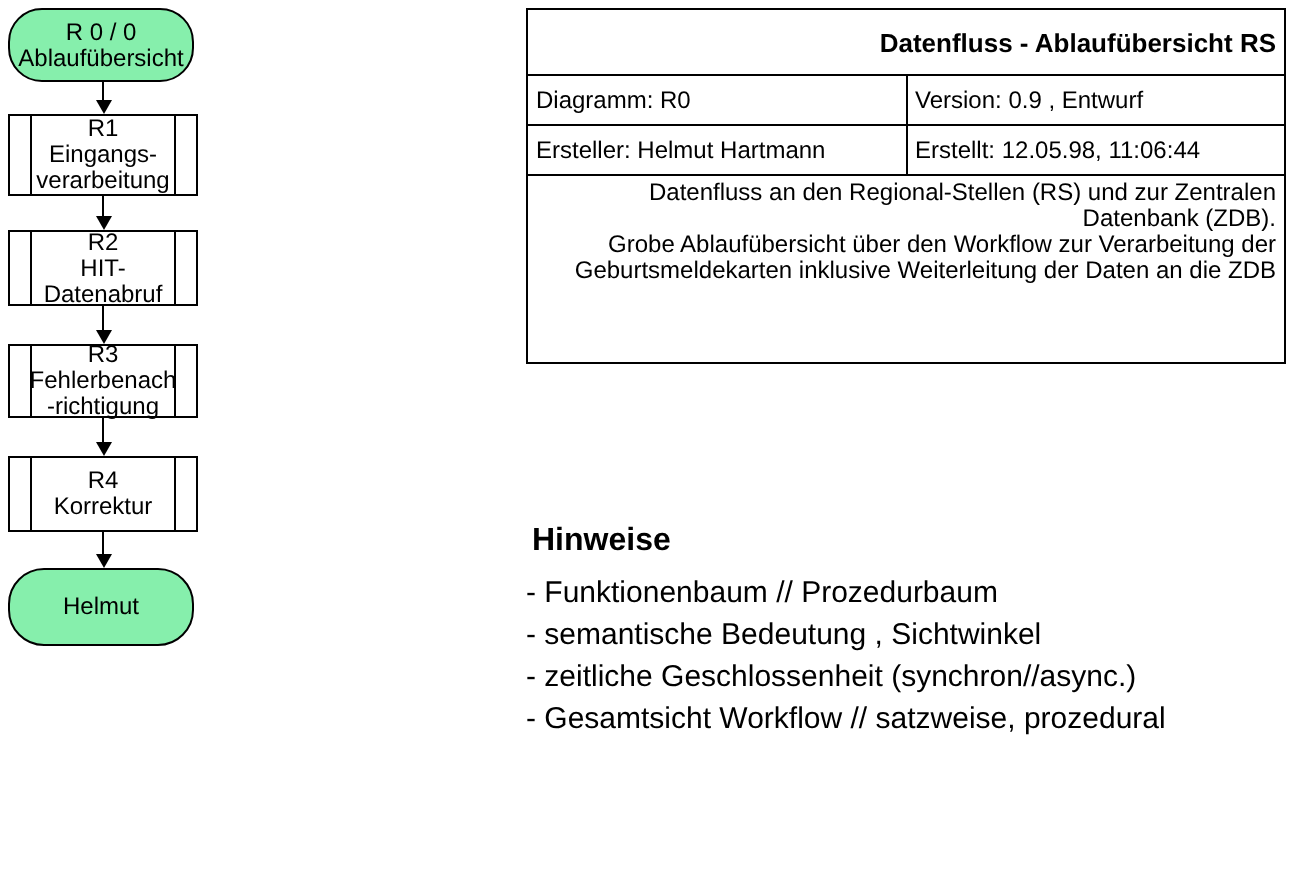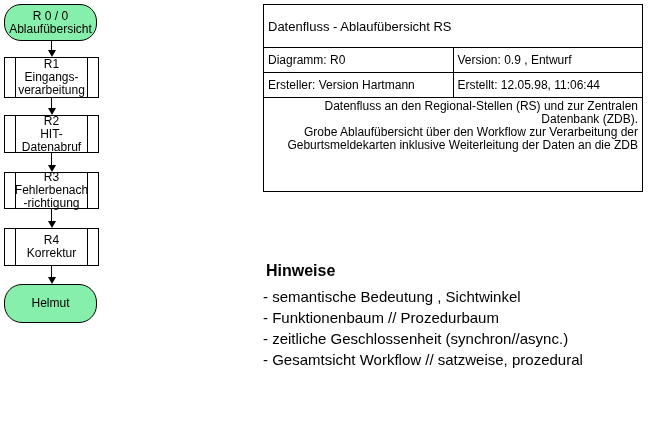--- a/index.html
+++ b/index.html
@@ -75,23 +75,23 @@
     border-collapse: collapse;
     table-layout: fixed;
   }
   .info-table td {
     border: 1px solid #000;
     font-size: 12px;
     padding: 2px 4px;
     overflow: hidden;
   }
   .info-table .title-cell {
-    font-weight: normal; font-size: 13px;
-    text-align: left;
-    height: 43px;
+    font-weight: bold; font-size: 13px;
+    text-align: right;
+    height: 33px;
   }
   .info-table .meta-cell { height: 25px; }
   .info-table .desc-cell {
     height: 94px;
     vertical-align: top;
     white-space: pre-line;
     line-height: 13px;
     padding-top: 2px;
     text-align: right;
   }
@@ -184,30 +184,30 @@
 <table class="info-table">
   <tbody>
       <tr>
     <td class="title-cell" colspan="2">Datenfluss - Ablaufübersicht RS</td>
   </tr>
   <tr>
     <td class="meta-cell col-left">Diagramm: R0</td>
     <td class="meta-cell col-right">Version: 0.9 , Entwurf</td>
   </tr>
   <tr>
-    <td class="meta-cell col-left">Ersteller: Version Hartmann</td>
+    <td class="meta-cell col-left">Ersteller: Helmut Hartmann</td>
     <td class="meta-cell col-right">Erstellt:  12.05.98, 11:06:44</td>
   </tr>
   <tr>
     <td class="desc-cell" colspan="2">Datenfluss an den Regional-Stellen (RS) und zur Zentralen Datenbank (ZDB).
 Grobe Ablaufübersicht über den Workflow zur Verarbeitung der
 Geburtsmeldekarten inklusive Weiterleitung der Daten an die ZDB</td>
   </tr>
 </tbody>
   </table>
 
 <div class="notes">
   <div class="notes-heading">Hinweise</div>
+  <div class="note-item">- Funktionenbaum // Prozedurbaum</div>
   <div class="note-item">- semantische Bedeutung , Sichtwinkel</div>
-  <div class="note-item">- Funktionenbaum // Prozedurbaum</div>
   <div class="note-item">- zeitliche Geschlossenheit (synchron//async.)</div>
   <div class="note-item">- Gesamtsicht Workflow // satzweise, prozedural</div>
 </div>
 
 </body></html>

